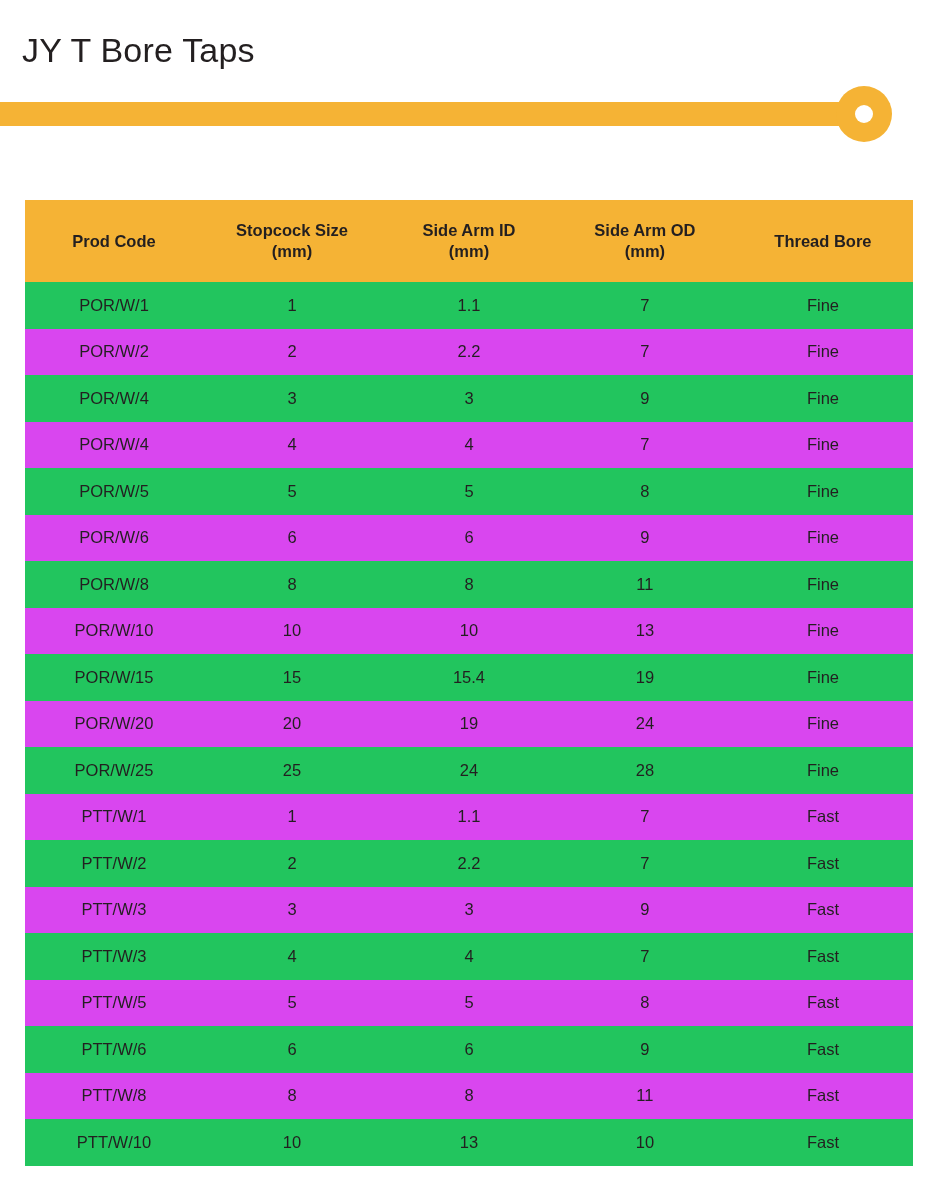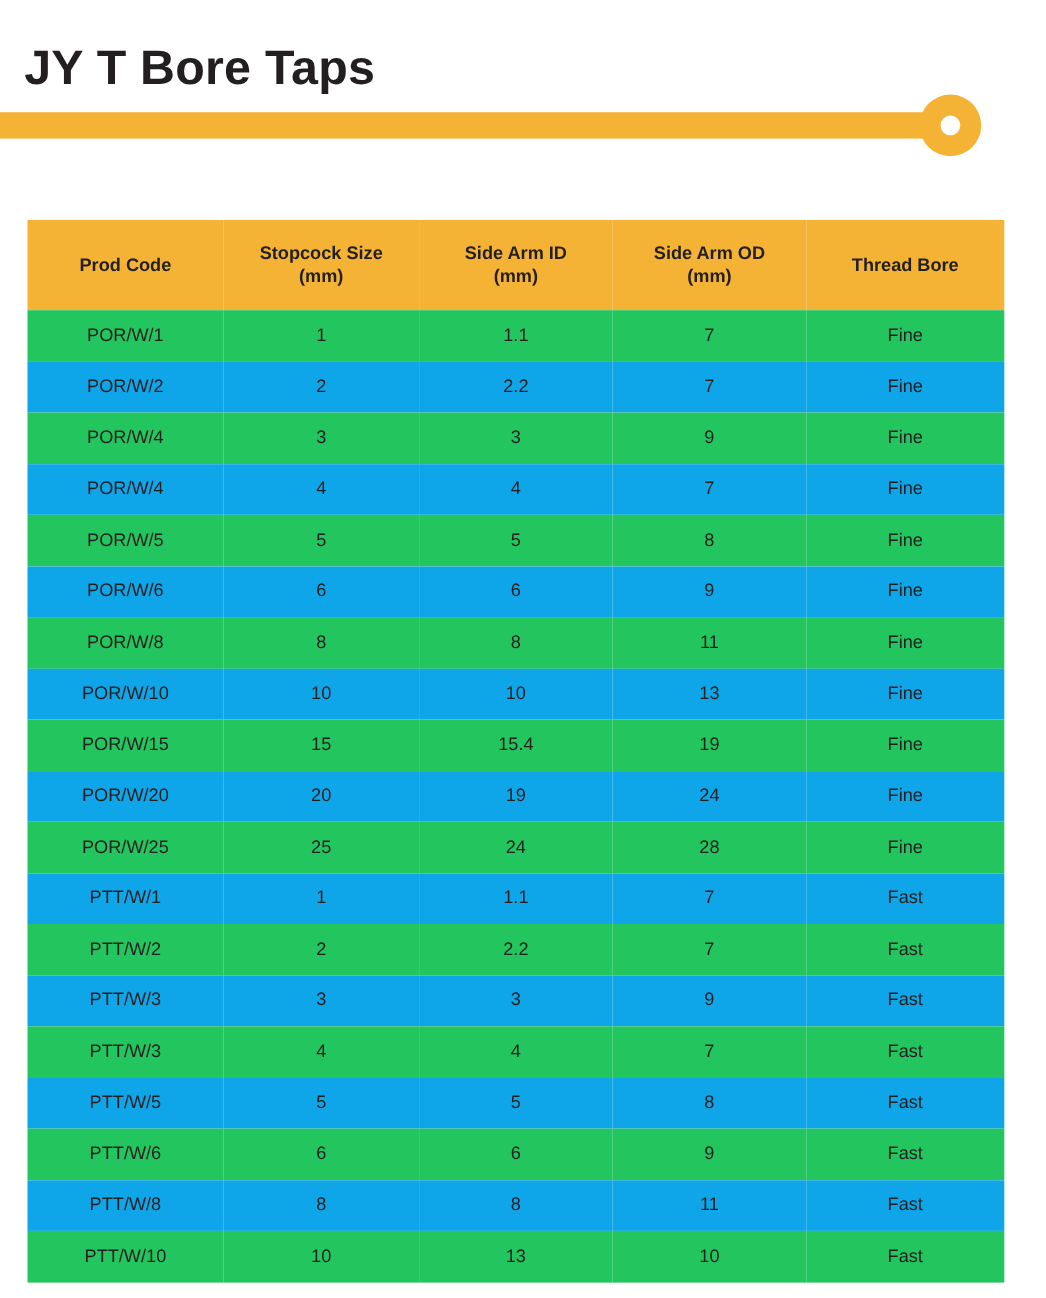--- a/index.html
+++ b/index.html
@@ -16,22 +16,22 @@
   }
   .page {
     position: relative;
     width: 951px;
     height: 1180px;
   }
   .page-title {
     position: absolute;
     left: 22px;
     top: 8px;
-    font-size: 44px;
-    font-weight: 700;
+    font-size: 34px;
+    font-weight: 400;
     letter-spacing: 0.2px;
     color: #231f20;
     line-height: 1.15;
   }
   
   .accent-bar {
     position: absolute;
     left: 0;
     top: 102px;
     width: 880px;
@@ -88,21 +88,21 @@
     vertical-align: middle;
     height: 46.5px;
     padding: 0;
     border: none;
     color: #231f20;
   }
   table.spec-table tbody tr.odd td {
     background: #22c55e;
   }
   table.spec-table tbody tr.even td {
-    background: #0ea5e9;
+    background: #d946ef;
   }
   col.c0 { width: 174px; }
   col.c1 { width: 174px; }
   col.c2 { width: 172px; }
   col.c3 { width: 172px; }
   col.c4 { width: 176px; }
 </style>
 </head>
 <body>
 

